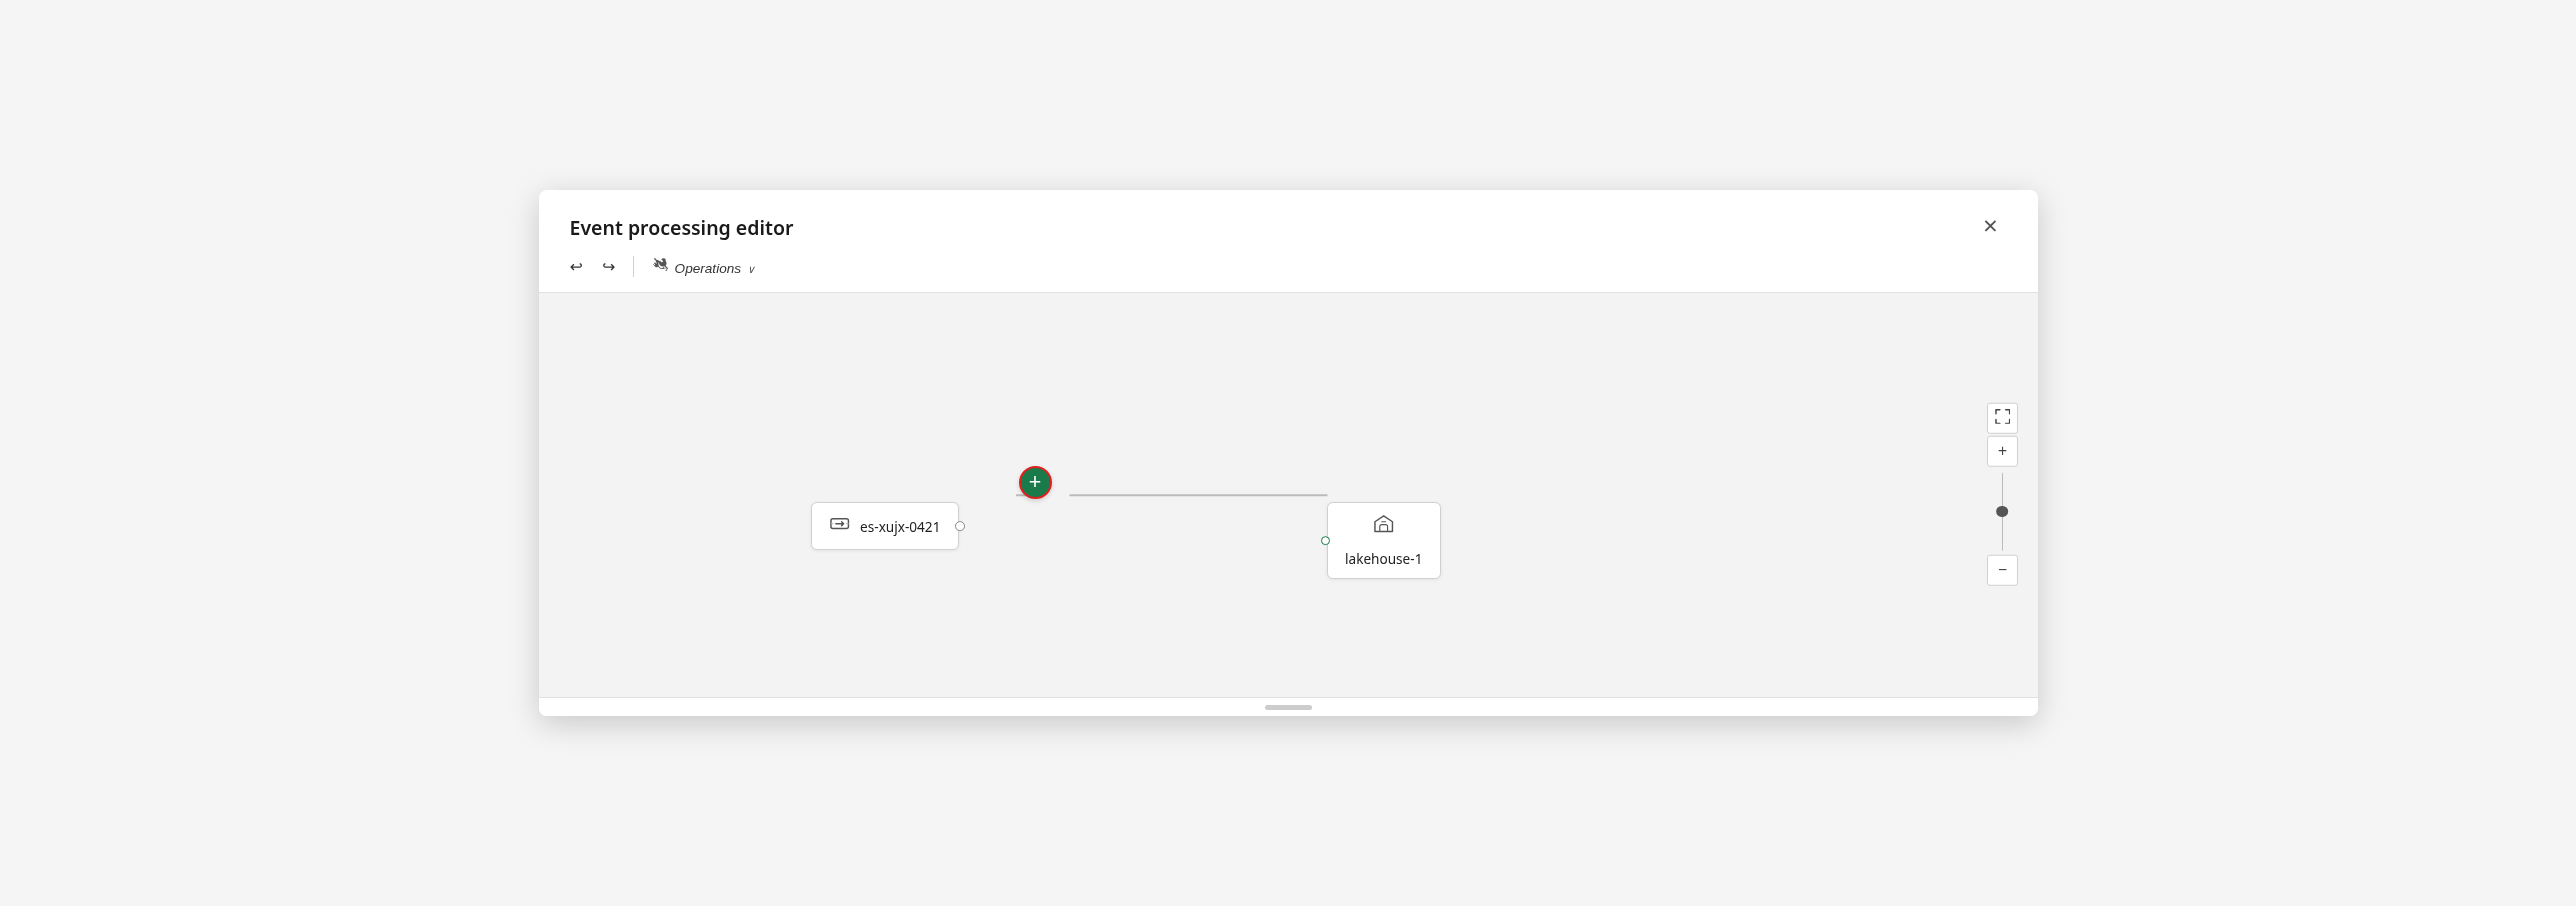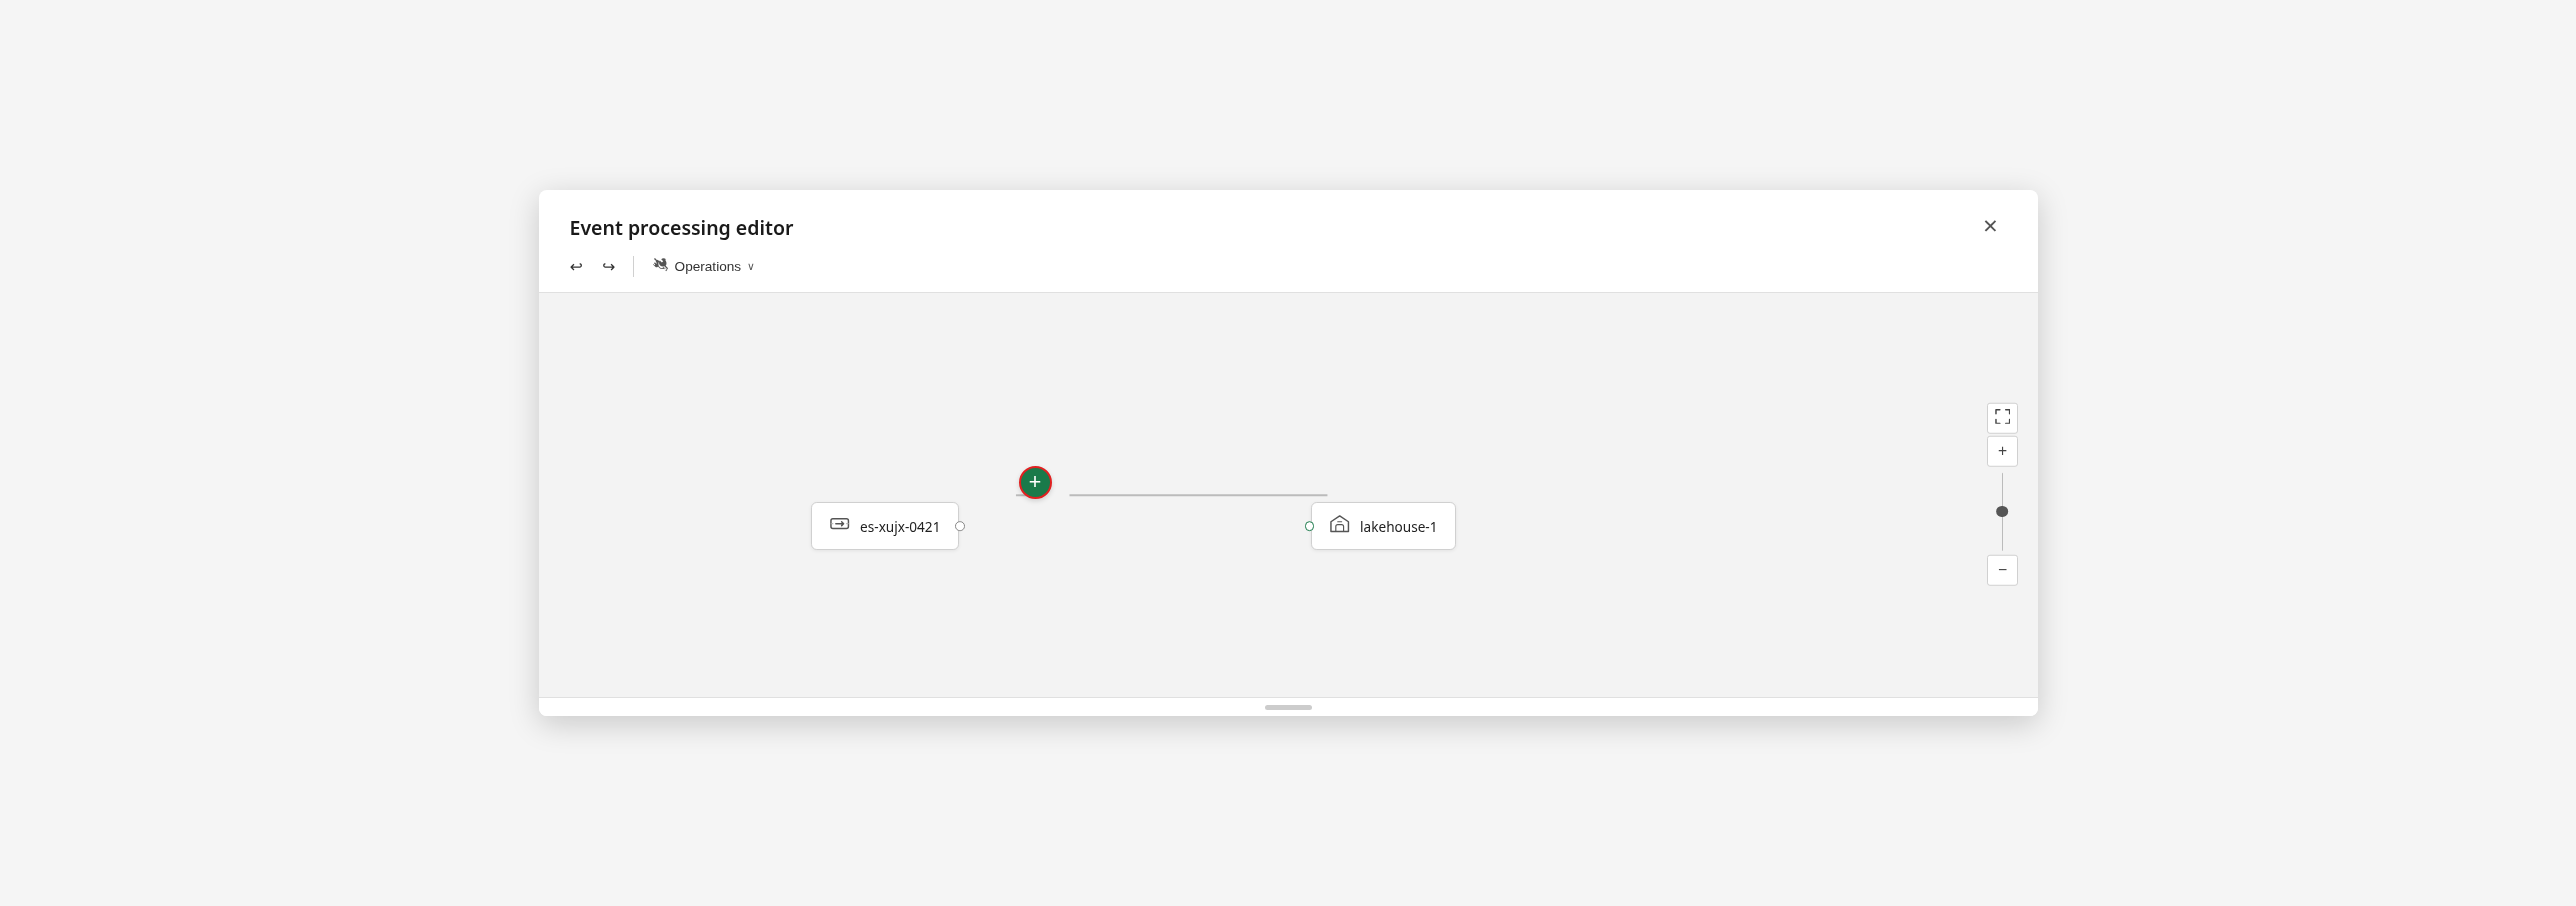--- a/index.html
+++ b/index.html
@@ -86,22 +86,23 @@
     }
     .operations-btn {
       background: none;
       border: none;
       cursor: pointer;
       padding: 4.9px 9.7px;
       border-radius: 3.9px;
       color: #333;
       font-size: 13.6px;
       display: flex;
-      align-items: center;
+      align-items: flex-end;
       gap: 5.8px;
+      font-style: italic;
     }
     .operations-icon {
       font-size: 14.6px;
       color: #555;
     }
     .chevron-icon {
       font-size: 10.7px;
       color: #555;
     }
     .canvas-area {
@@ -282,21 +283,21 @@
 
       <div class="node-connector node-connector-right"></div>
     </div>
 
     <div style="position:absolute; left: 480px; top: 173px;">
       <button class="add-btn" title="Add operator">
         <span>+</span>
       </button>
     </div>
 
-    <div class="node" style="left: 772px; top: 165px;">
+    <div class="node" style="left: 788px; top: 165px; flex-direction: column;">
 
       <div class="node-connector node-connector-left" style="border-color: #1a7a4a;"></div>
 
       <span style="font-size:17.5px; color:#555;">
         <svg width="21.4" height="21.4" viewBox="0 0 22 22" fill="none" xmlns="http://www.w3.org/2000/svg">
           <path d="M11 3L20 9v10H2V9L11 3z" stroke="#555" stroke-width="1.5" fill="none" stroke-linejoin="round"></path>
           <path d="M7 14c0-1.1.9-2 2-2h4a2 2 0 0 1 2 2v5H7v-5z" stroke="#555" stroke-width="1.2" fill="none"></path>
           <path d="M9 9h4" stroke="#555" stroke-width="1.2" stroke-linecap="round"></path>
         </svg>
       </span>

